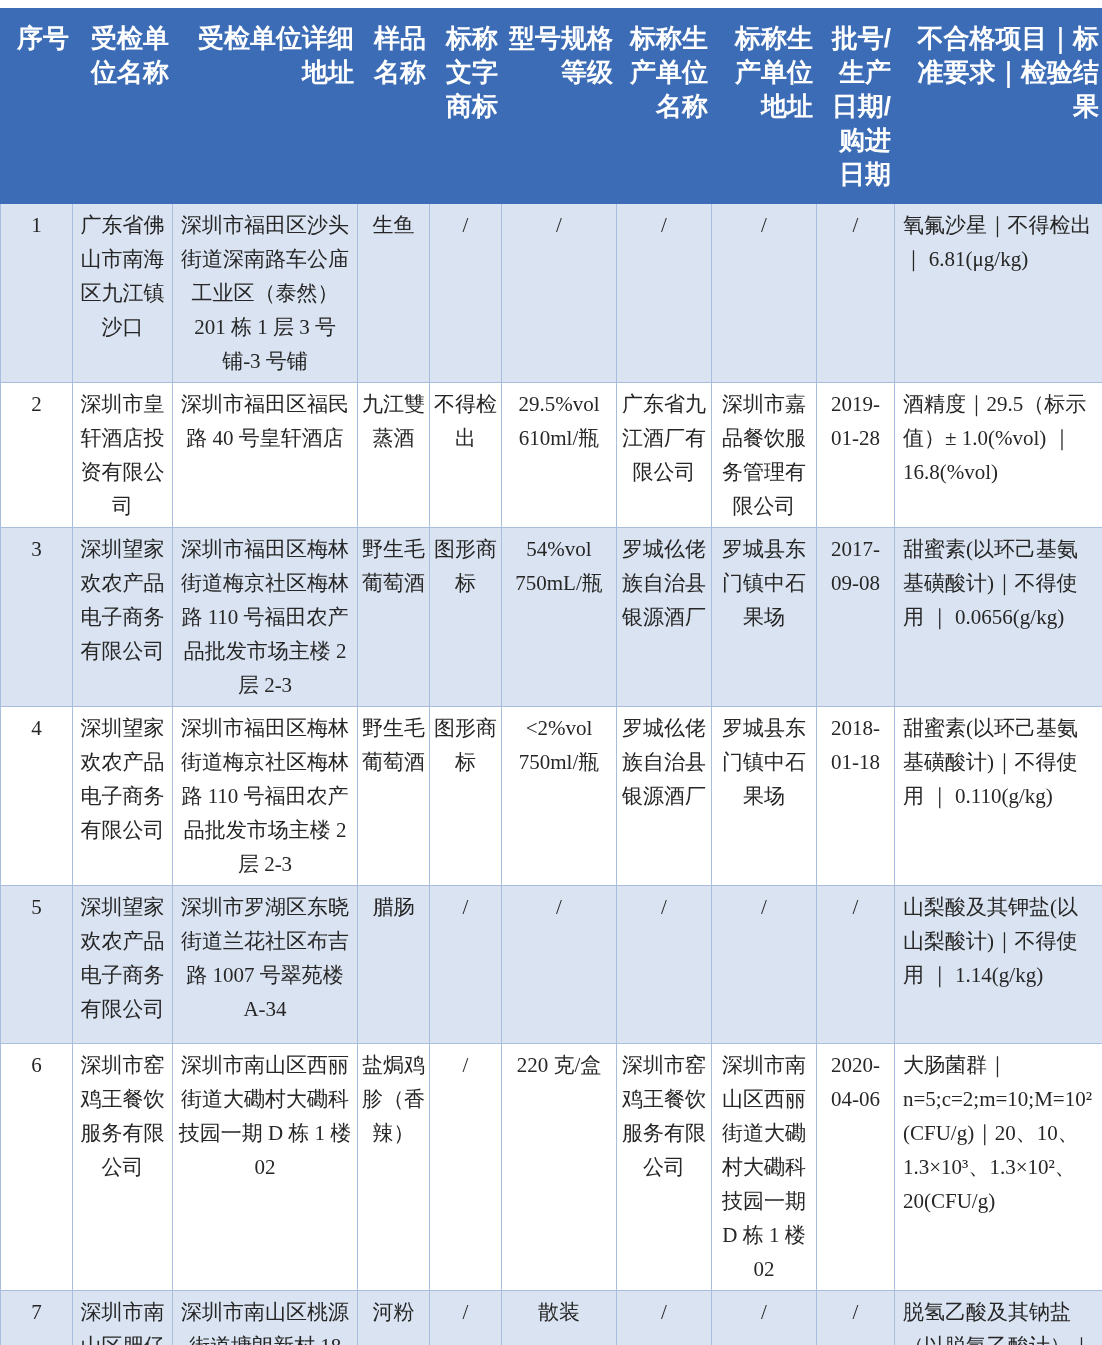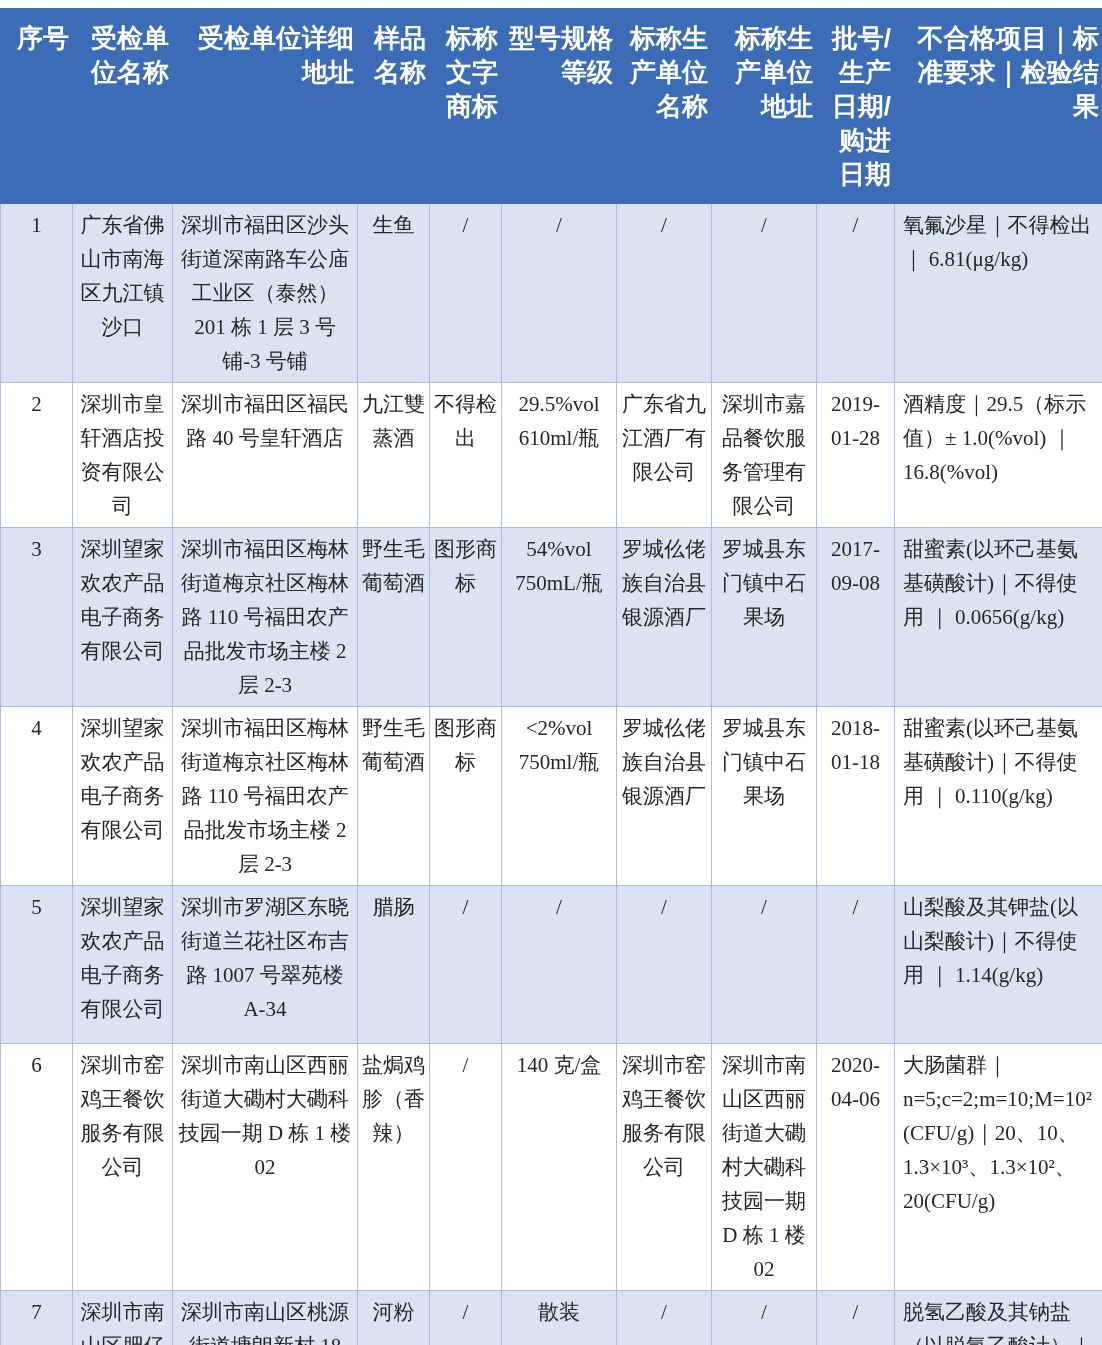--- a/index.html
+++ b/index.html
@@ -139,21 +139,21 @@
         <td class="c-paddr">/</td>
         <td class="c-batch">/</td>
         <td class="c-result">山梨酸及其钾盐(以山梨酸计)｜不得使用 ｜ 1.14(g/kg)</td>
       </tr>
       <tr class="plain" style="height:222px">
         <td class="c-seq">6</td>
         <td class="c-unit">深圳市窑鸡王餐饮服务有限公司</td>
         <td class="c-addr">深圳市南山区西丽街道大磡村大磡科技园一期 D 栋 1 楼 02</td>
         <td class="c-sample">盐焗鸡胗（香辣）</td>
         <td class="c-brand">/</td>
-        <td class="c-spec">140 克/盒</td>
+        <td class="c-spec">220 克/盒</td>
         <td class="c-producer">深圳市窑鸡王餐饮服务有限公司</td>
         <td class="c-paddr">深圳市南山区西丽街道大磡村大磡科技园一期 D 栋 1 楼 02</td>
         <td class="c-batch">2020-04-06</td>
         <td class="c-result">大肠菌群｜n=5;c=2;m=10;M=10²(CFU/g)｜20、10、1.3×10³、1.3×10²、20(CFU/g)</td>
       </tr>
       <tr class="band" style="height:127px">
         <td class="c-seq">7</td>
         <td class="c-unit">深圳市南山区肥仔小吃店</td>
         <td class="c-addr">深圳市南山区桃源街道塘朗新村 18 号-101</td>
         <td class="c-sample">河粉</td>

